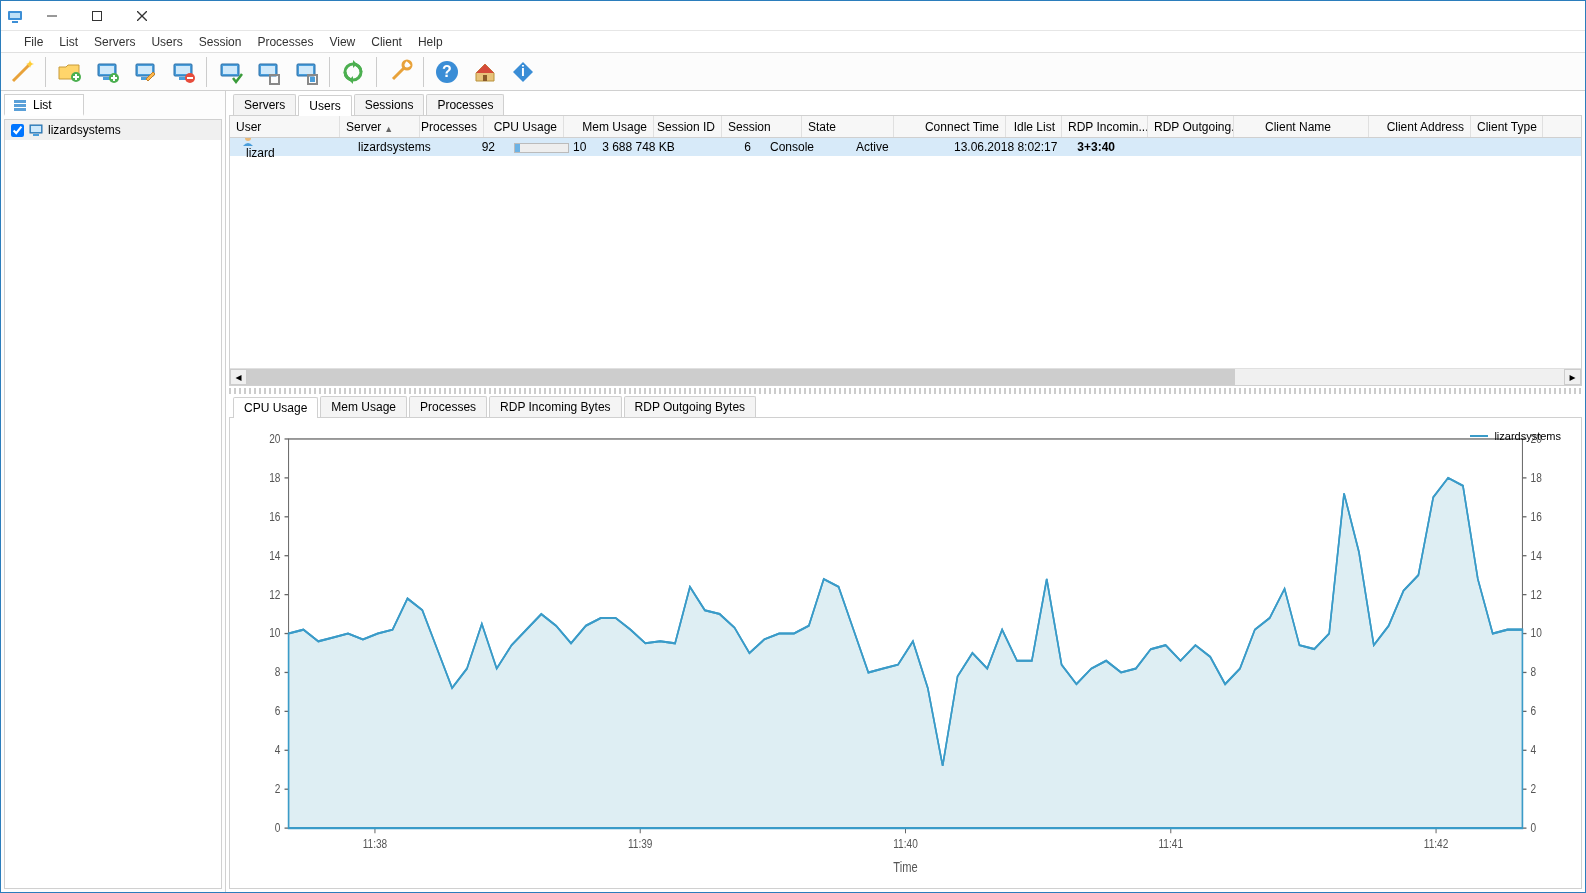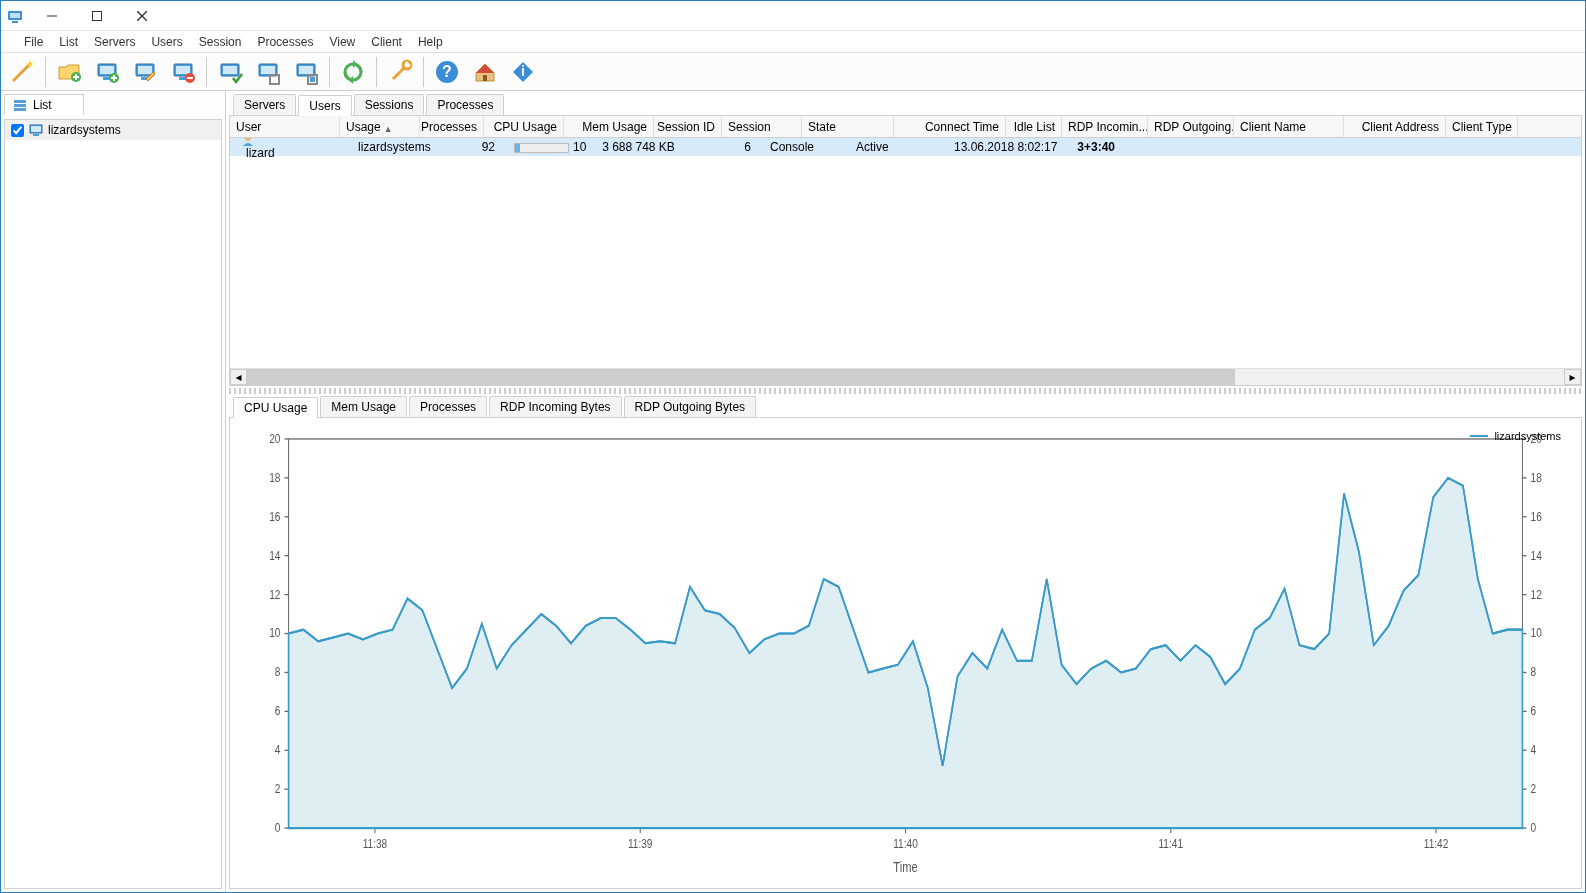--- a/index.html
+++ b/index.html
@@ -231,21 +231,21 @@
           <div class="tab active">Users</div>
           <div class="tab">Sessions</div>
           <div class="tab">Processes</div>
         </div>
       <div class="gridwrap">
         <div class="gridhdr" id="gridhdr">
             <div class="ghcell" style="width: 110px; flex: 0 0 110px;">
               <span>User</span>
             </div>
             <div class="ghcell" style="width: 80px; flex: 0 0 80px;">
-              <span>Usage</span>
+              <span>Server</span>
               <span class="sortarrow">▲</span>
             </div>
             <div class="ghcell r" style="width: 64px; flex: 0 0 64px;">
               <span>Processes</span>
             </div>
             <div class="ghcell r" style="width: 80px; flex: 0 0 80px;">
               <span>CPU Usage</span>
             </div>
             <div class="ghcell r" style="width: 90px; flex: 0 0 90px;">
               <span>Mem Usage</span>
@@ -264,21 +264,21 @@
             </div>
             <div class="ghcell r" style="width: 56px; flex: 0 0 56px;">
               <span>Idle List</span>
             </div>
             <div class="ghcell" style="width: 86px; flex: 0 0 86px;">
               <span>RDP Incomin...</span>
             </div>
             <div class="ghcell" style="width: 86px; flex: 0 0 86px;">
               <span>RDP Outgoing...</span>
             </div>
-            <div class="ghcell" style="width: 110px; flex: 0 0 110px;">
+            <div class="ghcell" style="width: 110px; flex: 0 0 110px; margin-left: 25px;">
               <span>Client Name</span>
             </div>
             <div class="ghcell r" style="width: 102px; flex: 0 0 102px;">
               <span>Client Address</span>
             </div>
             <div class="ghcell" style="width: 72px; flex: 0 0 72px;">
               <span>Client Type</span>
             </div>
           </div>
         <div class="gridrows" id="gridrows">

